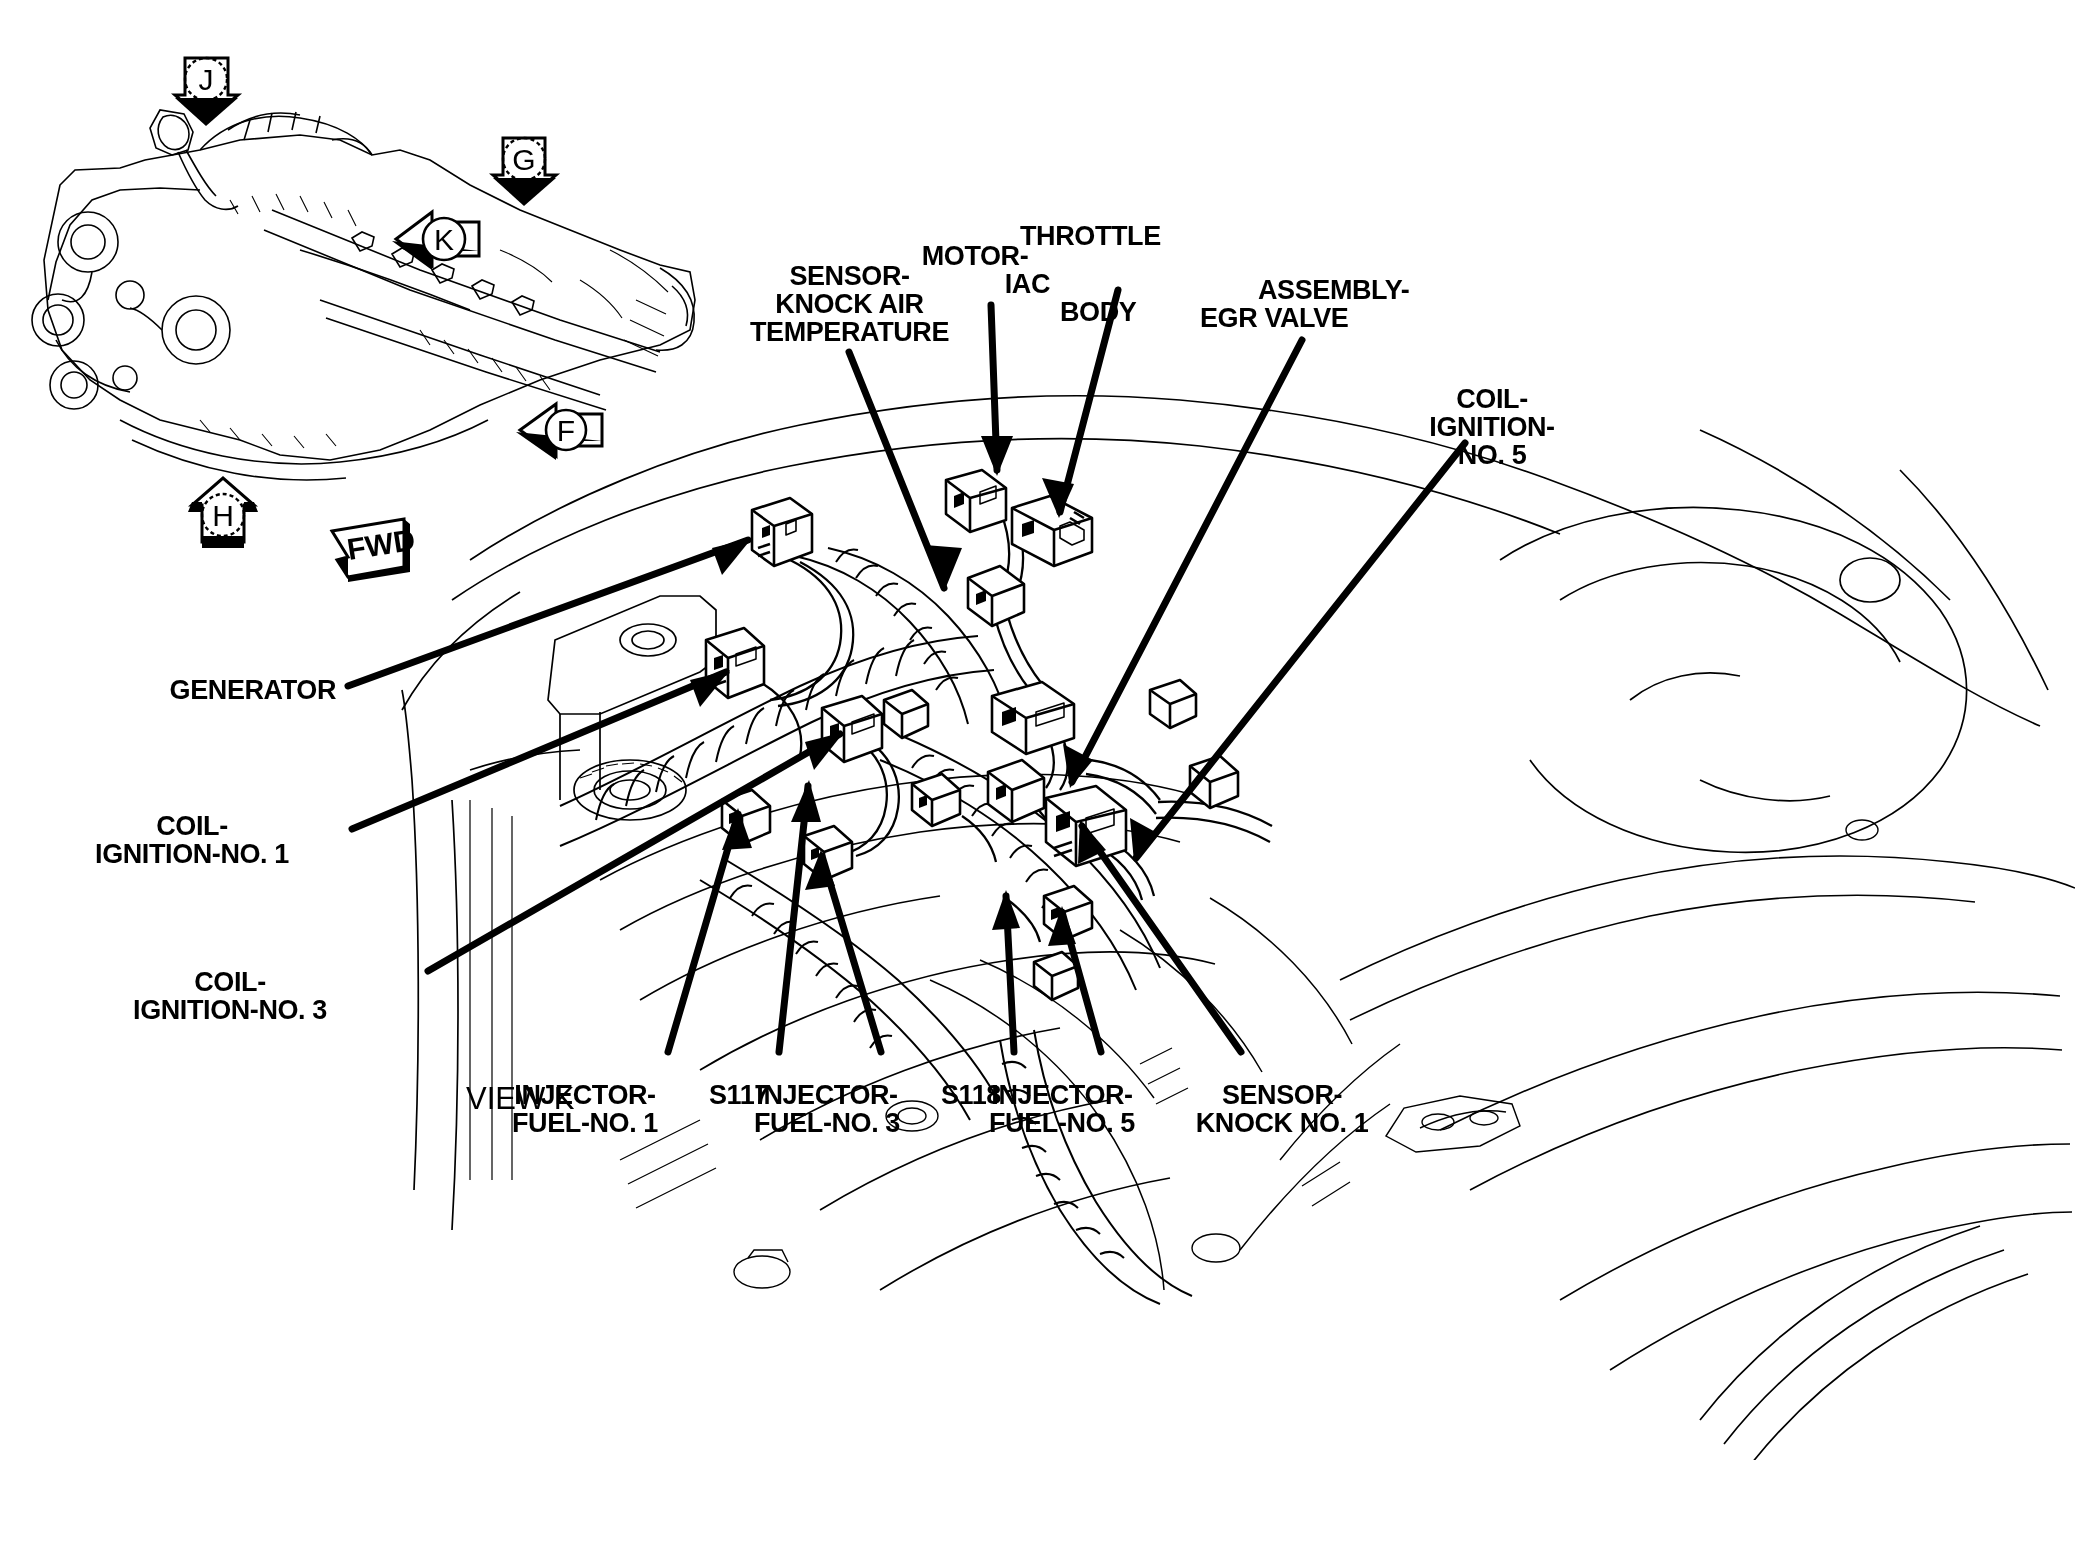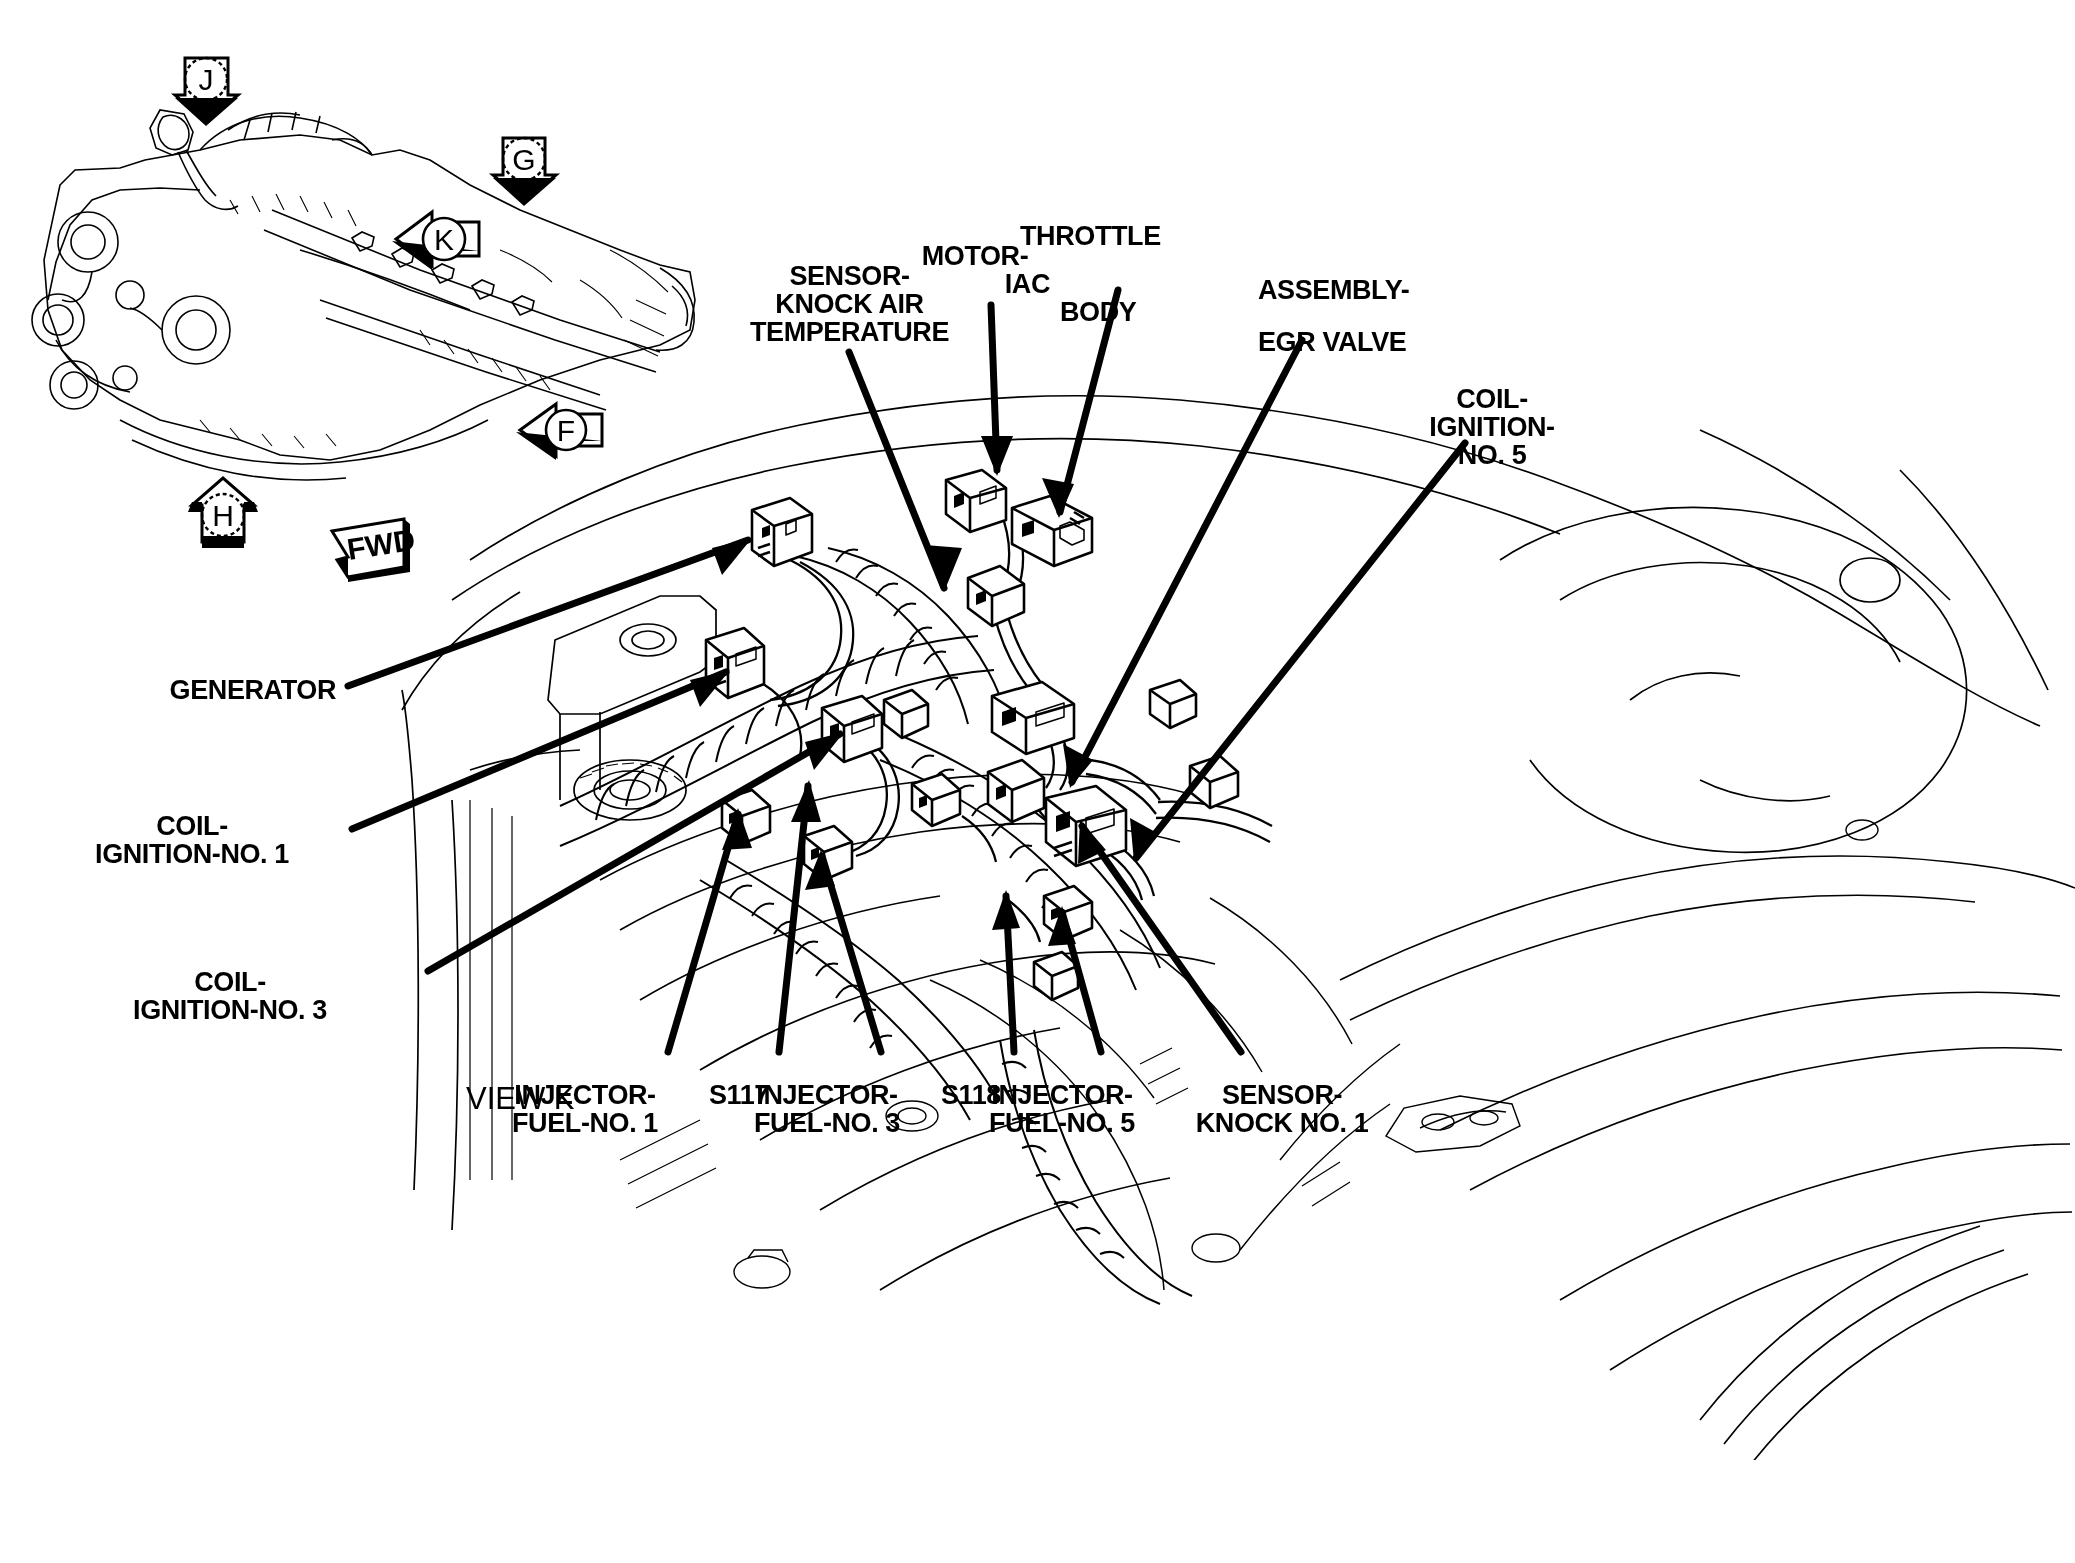--- a/index.html
+++ b/index.html
@@ -467,21 +467,21 @@
   <div class="lbl c" style="left:737px;top:290px;width:225px;">KNOCK AIR</div>
   <div class="lbl c" style="left:737px;top:318px;width:225px;">TEMPERATURE</div>
 
   <div class="lbl c" style="left:900px;top:242px;width:150px;">MOTOR-</div>
   <div class="lbl c" style="left:900px;top:270px;width:150px;text-align:right;">IAC</div>
 
   <div class="lbl l" style="left:1020px;top:222px;">THROTTLE</div>
   <div class="lbl l" style="left:1060px;top:250px;margin-top:48px;">BODY</div>
 
   <div class="lbl l" style="left:1258px;top:276px;">ASSEMBLY-</div>
-  <div class="lbl l" style="left:1258px;top:304px;margin-top:24px;">EGR VALVE</div>
+  <div class="lbl l" style="left:1200px;top:304px;">EGR VALVE</div>
 
   <div class="lbl c" style="left:1392px;top:385px;width:200px;">COIL-</div>
   <div class="lbl c" style="left:1392px;top:413px;width:200px;">IGNITION-</div>
   <div class="lbl c" style="left:1392px;top:441px;width:200px;">NO. 5</div>
 
   <div class="lbl r" style="left:0px;top:676px;width:336px;">GENERATOR</div>
 
   <div class="lbl c" style="left:46px;top:812px;width:292px;">COIL-</div>
   <div class="lbl c" style="left:46px;top:840px;width:292px;">IGNITION-NO. 1</div>
 

